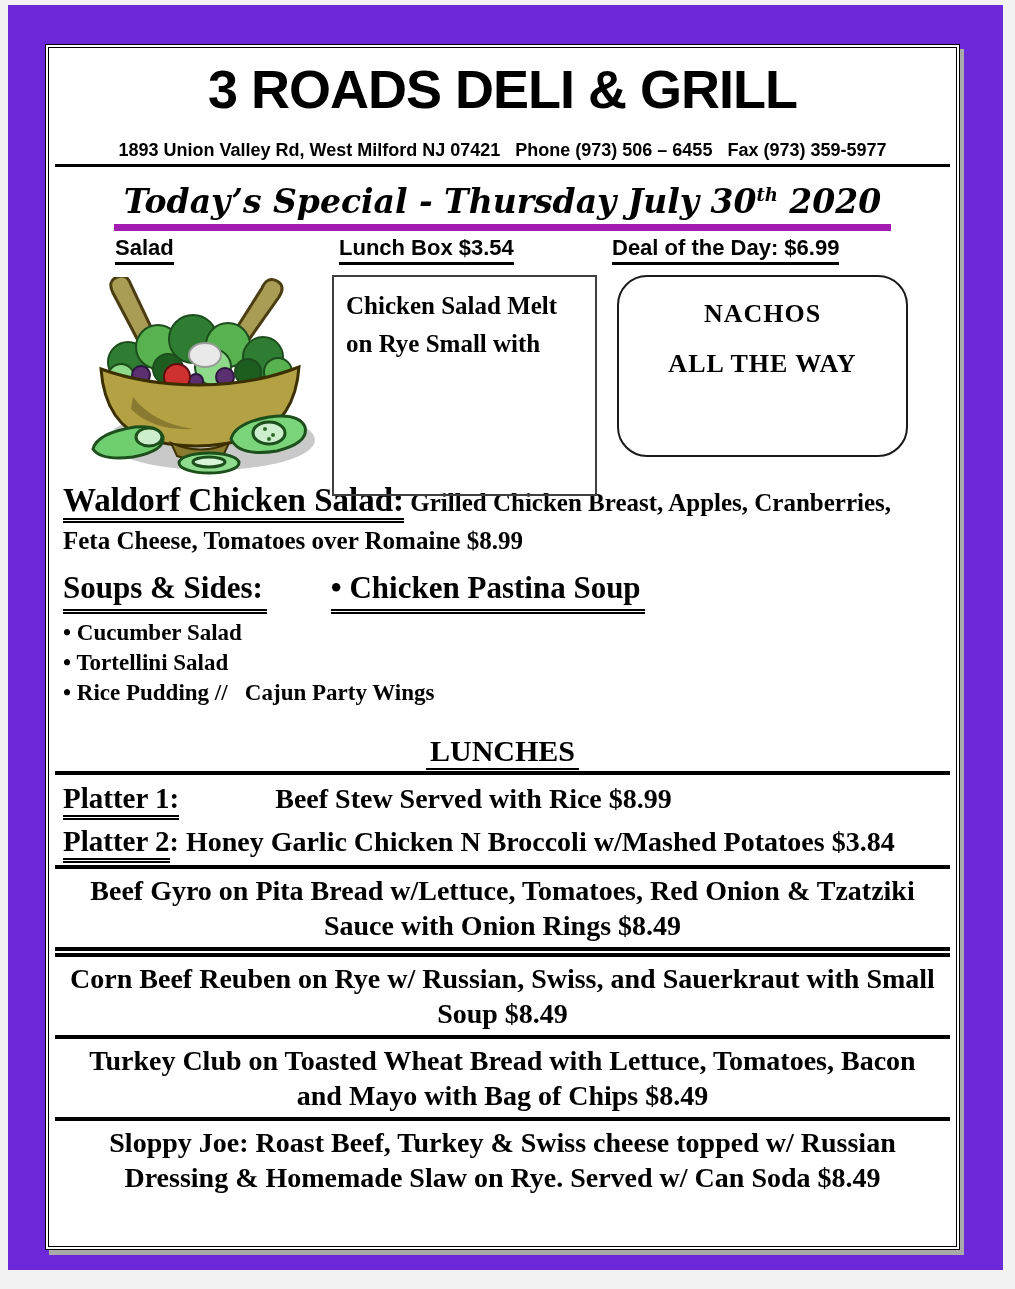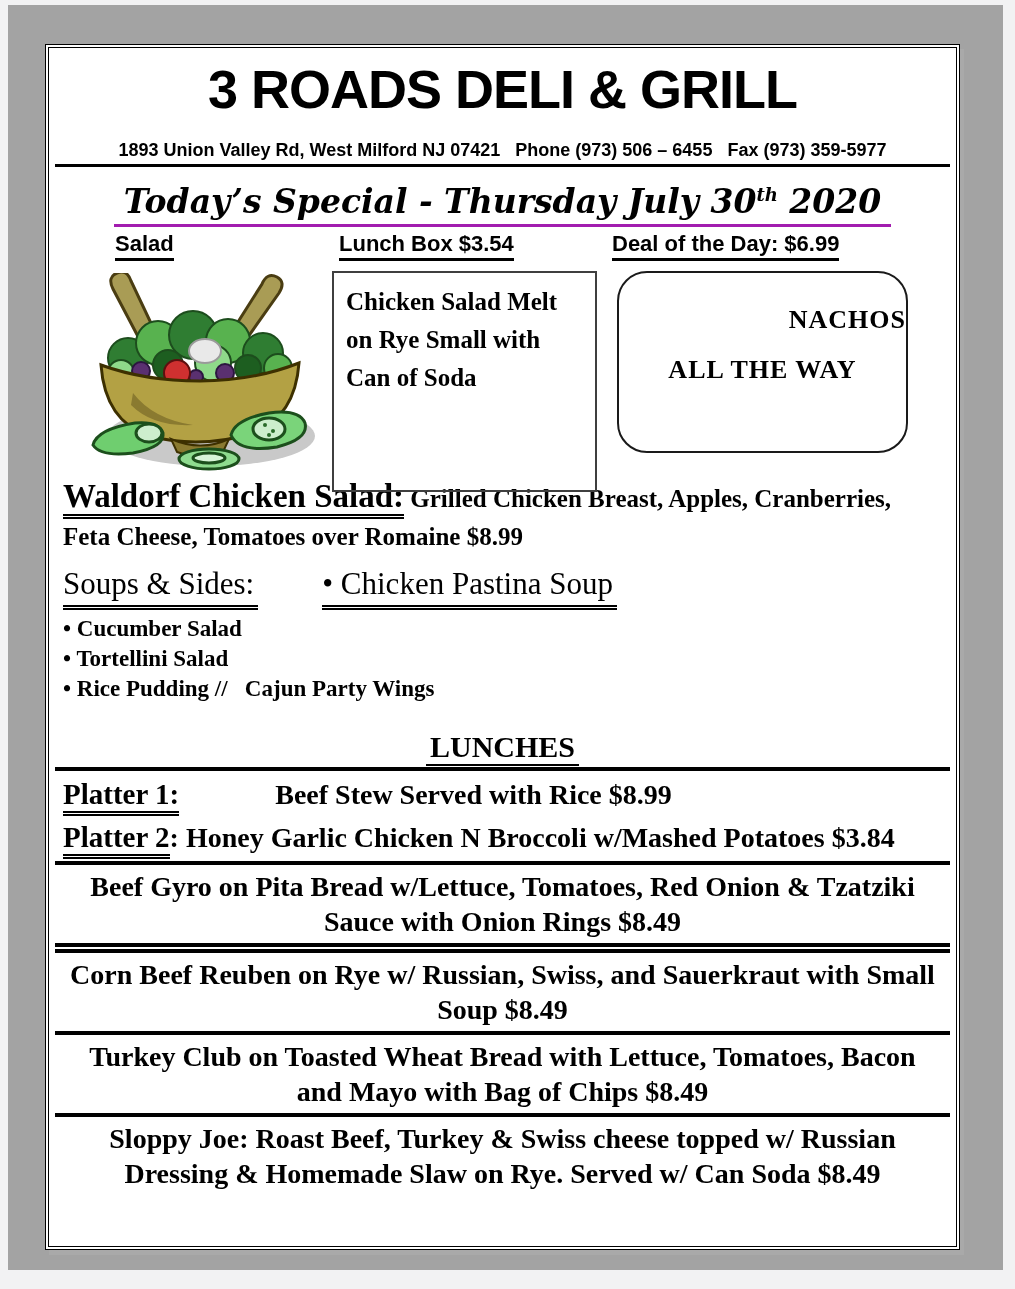--- a/index.html
+++ b/index.html
@@ -1,52 +1,52 @@
 <!DOCTYPE html>
 <html><head>
 <meta charset="utf-8">
 <style>
   html,body{margin:0;padding:0;background:#f2f2f3;}
   .stage{position:relative;width:1015px;height:1289px;background:#f2f2f3;overflow:hidden;
          font-family:"Liberation Serif", serif;color:#000;}
-  .page{position:absolute;left:8px;top:5px;width:995px;height:1265px;background:#a3a3a3;}
+  .page{position:absolute;left:8px;top:5px;width:995px;height:1265px;background:#6d28d9;}
   .frame{position:absolute;left:37px;top:39px;width:915px;height:1206px;box-sizing:border-box;
          border:4px double #000;box-shadow:4px 5px 0 #a9a9a9;background:#fff;
          padding:0 14px;overflow:hidden;}
   
   .title{margin:12px 0 0;text-align:center;font-family:"Liberation Sans",sans-serif;
          font-weight:bold;font-size:54px;line-height:58px;letter-spacing:-1px;}
   .address{margin-top:20px;text-align:center;font-family:"Liberation Sans",sans-serif;
            font-weight:bold;font-size:18px;line-height:24px;white-space:pre;
            border-bottom:3px solid #000;padding-bottom:2px;margin-left:-8px;margin-right:-8px;}
   .special-wrap{text-align:center;margin-top:8px;}
   .special{display:inline-block;font-family:"DejaVu Serif",serif;font-style:italic;font-weight:bold;
-           font-size:33px;line-height:40px;border-bottom:3px solid #a21caf;padding:0 10px 2px;}
+           font-size:33px;line-height:40px;border-bottom:7px solid #a21caf;padding:0 10px 2px;}
   .special sup{font-size:18px;}
   
   .specials-area{position:relative;margin-top:4px;height:240px;}
   .col-label{position:absolute;top:0;font-family:"Liberation Sans",sans-serif;font-weight:bold;
              font-size:22px;line-height:26px;border-bottom:3px solid #000;padding-bottom:1px;}
   .salad-label{left:52px;}
   .lunchbox-label{left:276px;}
   .deal-label{left:549px;}
   .salad-art{position:absolute;left:10px;top:42px;width:252px;height:198px;}
   .lunchbox-box{position:absolute;left:269px;top:40px;width:265px;height:221px;box-sizing:border-box;
                 border:2px solid #3f3f3f;padding:10px 0 0 12px;font-size:25px;font-weight:600;line-height:38px;}
   .deal-box{position:absolute;left:554px;top:40px;width:291px;height:182px;box-sizing:border-box;
             border:2px solid #1a1a1a;border-radius:30px;text-align:center;}
   .deal-line{font-size:26px;font-weight:bold;letter-spacing:1px;}
-  .deal-line:first-child{margin-top:32px;text-align:right;}
+  .deal-line:first-child{margin-top:22px;}
   .deal-line + .deal-line{margin-top:20px;}
   
   .dbl{border-bottom:5px double #000;}
   .waldorf{margin:6px 0 0;font-size:25px;font-weight:600;line-height:38px;}
   .waldorf .wh{font-size:33px;font-weight:bold;padding-bottom:0;text-align:right;}
   .soups-row{margin-top:8px;display:flex;align-items:baseline;gap:64px;}
-  .soup-h{font-size:31px;font-weight:normal;line-height:40px;padding:0 4px 1px 0;}
+  .soup-h{font-size:31px;font-weight:bold;line-height:40px;padding:0 4px 1px 0;}
   .soup-feat::before{content:"• ";}
   .sides-list{list-style:none;margin:4px 0 0;padding:0;}
   .sides-list li{font-size:23px;font-weight:600;line-height:30px;white-space:pre-wrap;}
   .sides-list li::before{content:"• ";}
   .lunches-wrap{text-align:center;margin-top:25px;}
   .lunches-head{font-size:30px;font-weight:bold;line-height:36px;padding:0 4px 1px;}
   
   .rule{height:4px;background:#000;margin:2px -8px 2px -8px;}
   .platter{font-size:28px;line-height:42px;white-space:nowrap;}
   .plabel{font-size:29px;font-weight:bold;padding-bottom:1px;}
@@ -111,21 +111,20 @@
           <g fill="#2a6b2a">
             <circle cx="192" cy="152" r="2"></circle>
               <circle cx="200" cy="158" r="2"></circle>
               <circle cx="196" cy="162" r="2"></circle>
           </g>
         </svg>
 
         <div class="lunchbox-box">
           <div>Chicken Salad Melt</div>
           <div>on Rye Small with</div>
-          <div>Can of Soda</div>
         </div>
 
         <div class="deal-box">
           <div class="deal-line">NACHOS</div>
           <div class="deal-line">ALL THE WAY</div>
         </div>
       </div>
 
       <p class="waldorf"><span class="dbl wh">Waldorf Chicken Salad:</span><span> Grilled Chicken Breast, Apples, Cranberries, Feta Cheese, Tomatoes over Romaine $8.99</span></p>
 

